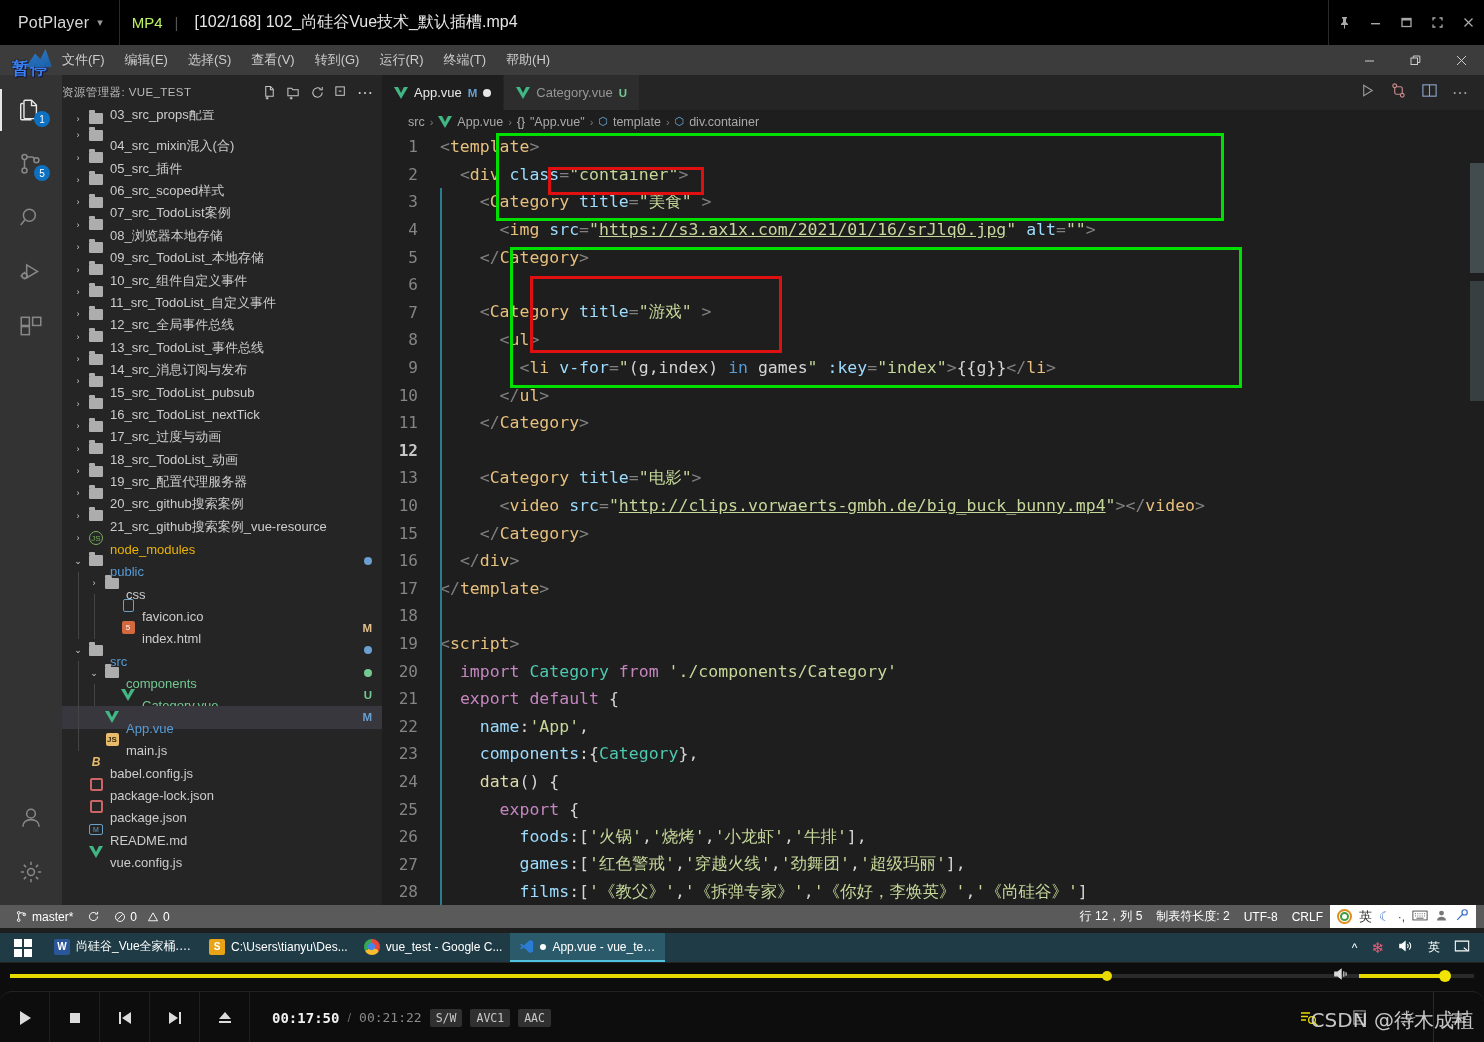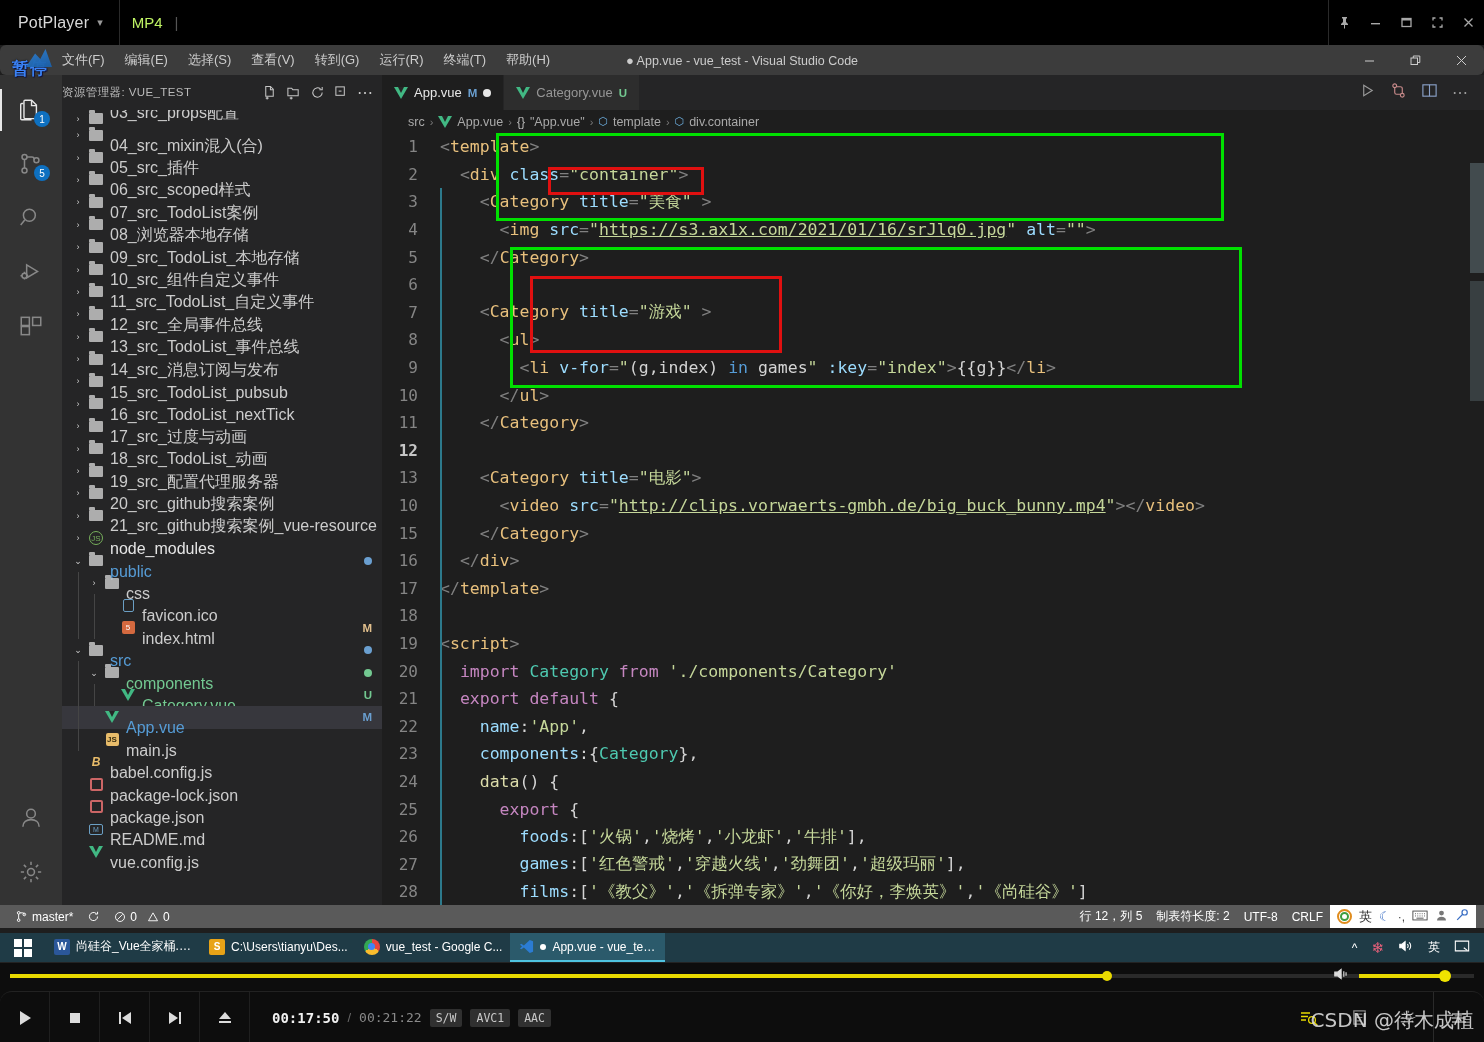--- a/index.html
+++ b/index.html
@@ -34,21 +34,21 @@
   }
   .pp-btn svg { display: block; }
 
   
   .vsc {
     position: absolute; left: 0; top: 45px; width: 1484px; height: 888px;
     background: #1e1e1e;
   }
   .vsc-title {
     position: relative; height: 30px; background: #3c3c3c;
-    display: flex; align-items: center; border-radius: 6px;
+    display: flex; align-items: center;
   }
   .vsc-menu { display: flex; align-items: center; padding-left: 52px; }
   .vsc-menu span {
     color: #cccccc; font-size: 13px; padding: 0 10px; line-height: 30px;
   }
   .vsc-title-center {
     position: absolute; left: 0; right: 0; text-align: center;
     color: #cccccc; font-size: 12.5px; pointer-events: none;
   }
   .vsc-dot { color: #cccccc; font-size: 13px; }
@@ -116,24 +116,24 @@
   .tree { flex: 1; overflow: hidden; padding-top: 0px; }
   .row {
     height: 22.4px; display: flex; align-items: center; position: relative;
     font-size: 13px; color: #cccccc; white-space: nowrap; padding-right: 10px;
   }
   .row.selected { background: #37373d; }
   .row .twisty {
     width: 16px; text-align: center; color: #cccccc; font-size: 9px; flex: 0 0 16px;
   }
   .row .ficon { width: 20px; display: flex; align-items: center; justify-content: center; flex: 0 0 20px; }
-  .row .label { padding-left: 4px; font-size: 16px; margin-top: 22px; }
+  .row .label { padding-left: 4px; font-size: 13px; margin-top: 22px; }
   .row .badge { margin-left: auto; font-size: 11.5px; font-weight: bold; }
   .row .dot { margin-left: auto; width: 8px; height: 8px; border-radius: 50%; }
-  .dim { color: #e5e5e5; }
+  .dim { color: #eab308; }
   .green { color: #73c991; }
   .blue { color: #569cd6; }
 
   .folder-ico {
     width: 14px; height: 11px; background: #c5c5c5; border-radius: 1px;
     position: relative; opacity: .85;
   }
   .folder-ico::before {
     content:''; position:absolute; left:0; top:-3px; width:6px; height:3px;
     background:#c5c5c5; border-radius:1px 1px 0 0;
@@ -334,20 +334,21 @@
 <body>
 
 <div id="root">
 
   <div class="pp-titlebar">
     <div class="pp-name">PotPlayer</div>
     <div class="pp-caret">▾</div>
     <div class="pp-sep"></div>
     <div class="pp-type">MP4</div>
     <div class="pp-vsep">|</div>
+    <div class="pp-file">[102/168] 102_尚硅谷Vue技术_默认插槽.mp4</div>
     <div class="pp-win">
       <div class="pp-btn">
         <svg width="13" height="13" viewBox="0 0 13 13">
             <path d="M4 1h5v1l-1 1v3l2 2v1H7v3l-.5 1L6 12V9H3V8l2-2V3L4 2z" fill="currentColor"></path>
           </svg>
       </div>
       <div class="pp-btn">
         <svg width="13" height="13" viewBox="0 0 13 13">
             <rect x="2" y="7" width="9" height="1.4" fill="currentColor"></rect>
           </svg>
@@ -376,24 +377,20 @@
     <div class="vsc-title">
       <div class="vsc-menu">
         <span>文件(F)</span>
         <span>编辑(E)</span>
         <span>选择(S)</span>
         <span>查看(V)</span>
         <span>转到(G)</span>
         <span>运行(R)</span>
         <span>终端(T)</span>
         <span>帮助(H)</span>
-      </div>
-      <div class="vsc-title-center">
-        <span class="vsc-dot">●</span>
-        <span>App.vue - vue_test - Visual Studio Code</span>
       </div>
       <div class="vsc-win">
         <div class="vsc-wbtn">
           <svg width="11" height="11" viewBox="0 0 11 11">
               <rect x="1" y="5.5" width="9" height="1" fill="currentColor"></rect>
             </svg>
         </div>
         <div class="vsc-wbtn">
           <svg width="11" height="11" viewBox="0 0 11 11" fill="none" stroke="currentColor">
               <rect x="1" y="3" width="6.5" height="6.5"></rect>

